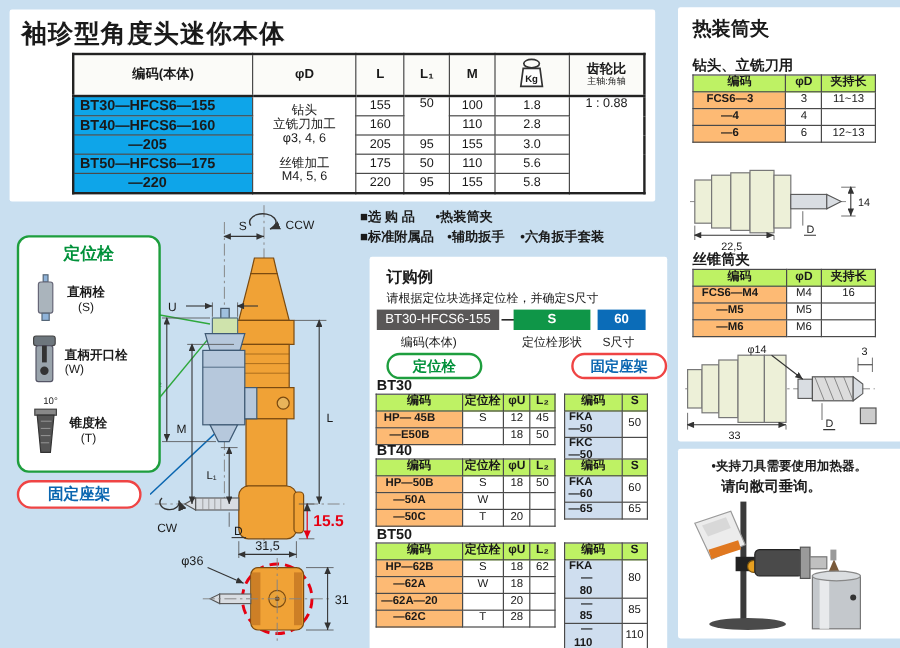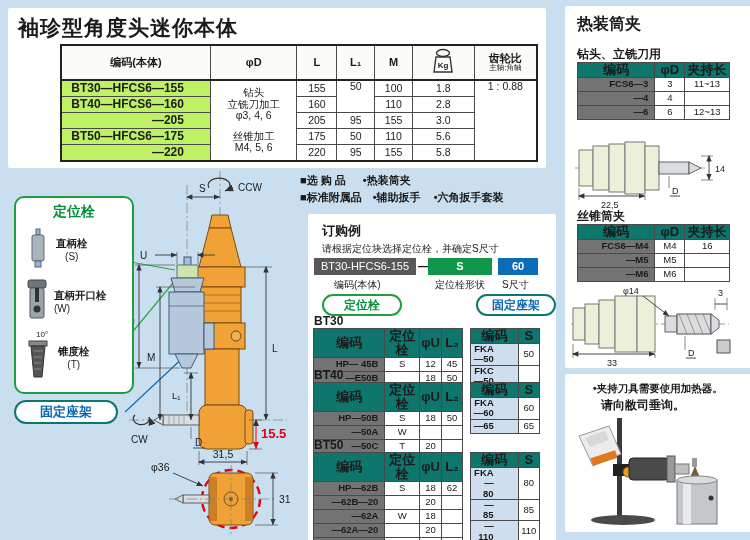--- a/index.html
+++ b/index.html
@@ -7,31 +7,31 @@
 .abs{position:absolute}
 .card{position:absolute;background:#fff;border-radius:2px}
 h1{margin:0;font-size:21px;letter-spacing:1px}
 .t{border-collapse:collapse;background:#fff}
 .t th,.t td{border:1px solid #4a4a4a;text-align:center;padding:0;line-height:1.08;font-family:inherit}
 .t th{background:#f2f2ec;font-weight:bold}
 .main-t{border:2px solid #222}
 .main-t th{font-size:11px;height:33px;background:#fbfbf8}
 .main-t thead th{border-bottom:2px solid #222}
 .main-t td{font-size:10.5px;height:15px}
-.main-t td.code{background:#bef264;font-weight:bold;font-size:12px;text-align:right;padding-right:26px}
+.main-t td.code{background:#0ea5e9;font-weight:bold;font-size:12px;text-align:center;padding-right:26px}
 .phid{font-size:9px;line-height:11px}
 .topcell{vertical-align:top;padding-top:3px}
 .small-t{border:1.5px solid #333}
-.small-t th{font-size:13px;height:13px;background:#0f766e}
+.small-t th{font-size:10px;height:13px;background:#bef264}
 .small-t td{font-size:9.5px;height:13px}
-td.gc{background:#737373;font-weight:bold;text-align:right;padding-right:6px}
+td.gc{background:#fdba74;font-weight:bold;text-align:center;padding-right:16px}
 td.bc{background:#cfdeef;font-weight:bold;text-align:right;padding-right:24px}
 .pill{position:absolute;background:#fff;border-radius:12px;font-weight:bold;text-align:center}
 .pill.green{border:2px solid #1e9e3e;color:#00913a}
-.pill.blue{border:2px solid #0f766e;color:#0a66b0}
+.pill.blue{border:2px solid #ef4444;color:#0a66b0}
 .lg{font-size:11px;font-weight:bold;white-space:nowrap}
 .lbl{position:absolute;font-size:10px;white-space:nowrap}
 .secname{position:absolute;font-size:12px;font-weight:bold}
 .sub{position:absolute;font-size:12px;font-weight:bold}
 svg text{font-family:"Liberation Sans","DejaVu Sans",sans-serif;font-size:10px;fill:#1a1a1a}
 .cl{stroke:#858585;stroke-width:0.8;stroke-dasharray:10 3 2 3;fill:none}
 .dim{stroke:#333;stroke-width:0.9;fill:none}
 .ext{stroke:#555;stroke-width:0.7;fill:none}
 .or{fill:#f0a236;stroke:#7a4a10;stroke-width:1}
 .bl{fill:#b6c8dc;stroke:#3f5a74;stroke-width:1}
@@ -418,26 +418,20 @@
             <th>φU</th>
             <th>L₂</th>
           </tr>
       <tr>
             <td class="gc">HP—62B</td>
             <td>S</td>
             <td>18</td>
             <td>62</td>
           </tr>
       <tr>
-            <td class="gc">—62B—20</td>
-            <td></td>
-            <td>20</td>
-            <td></td>
-          </tr>
-      <tr>
             <td class="gc">—62A</td>
             <td>W</td>
             <td>18</td>
             <td></td>
           </tr>
       <tr>
             <td class="gc">—62A—20</td>
             <td></td>
             <td>20</td>
             <td></td>

